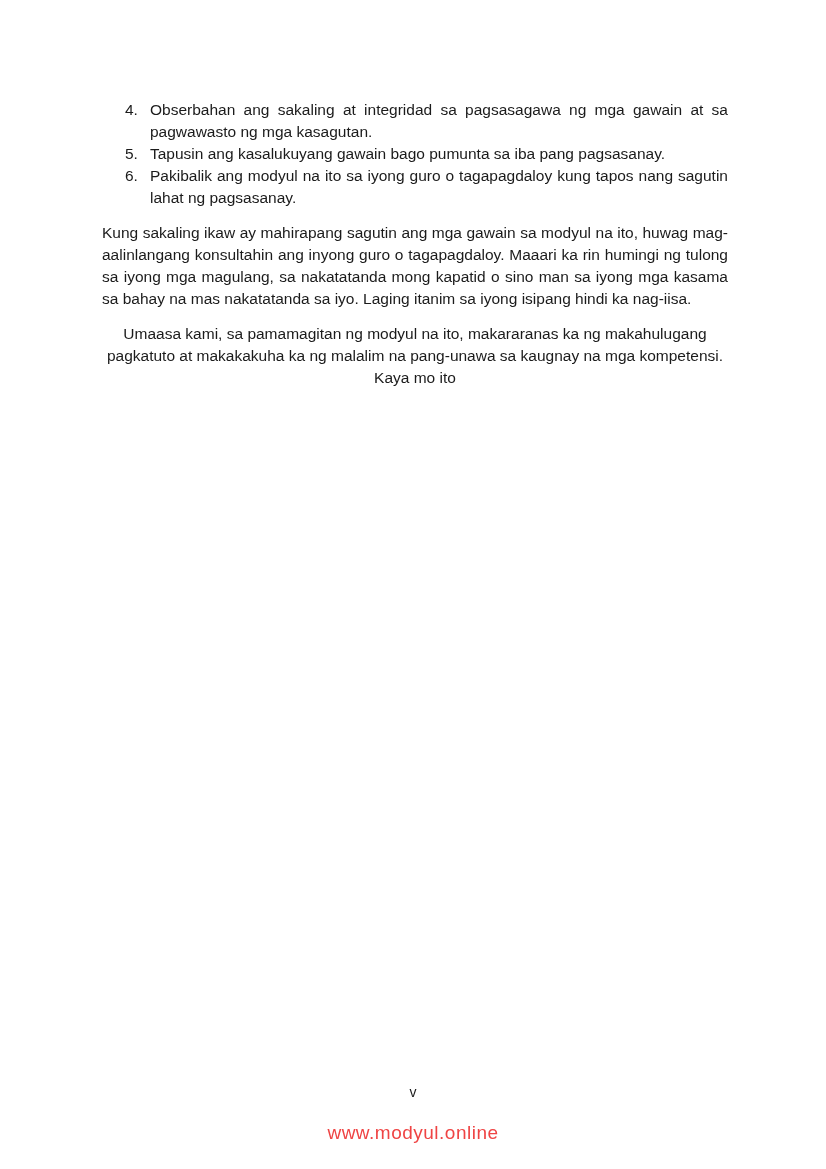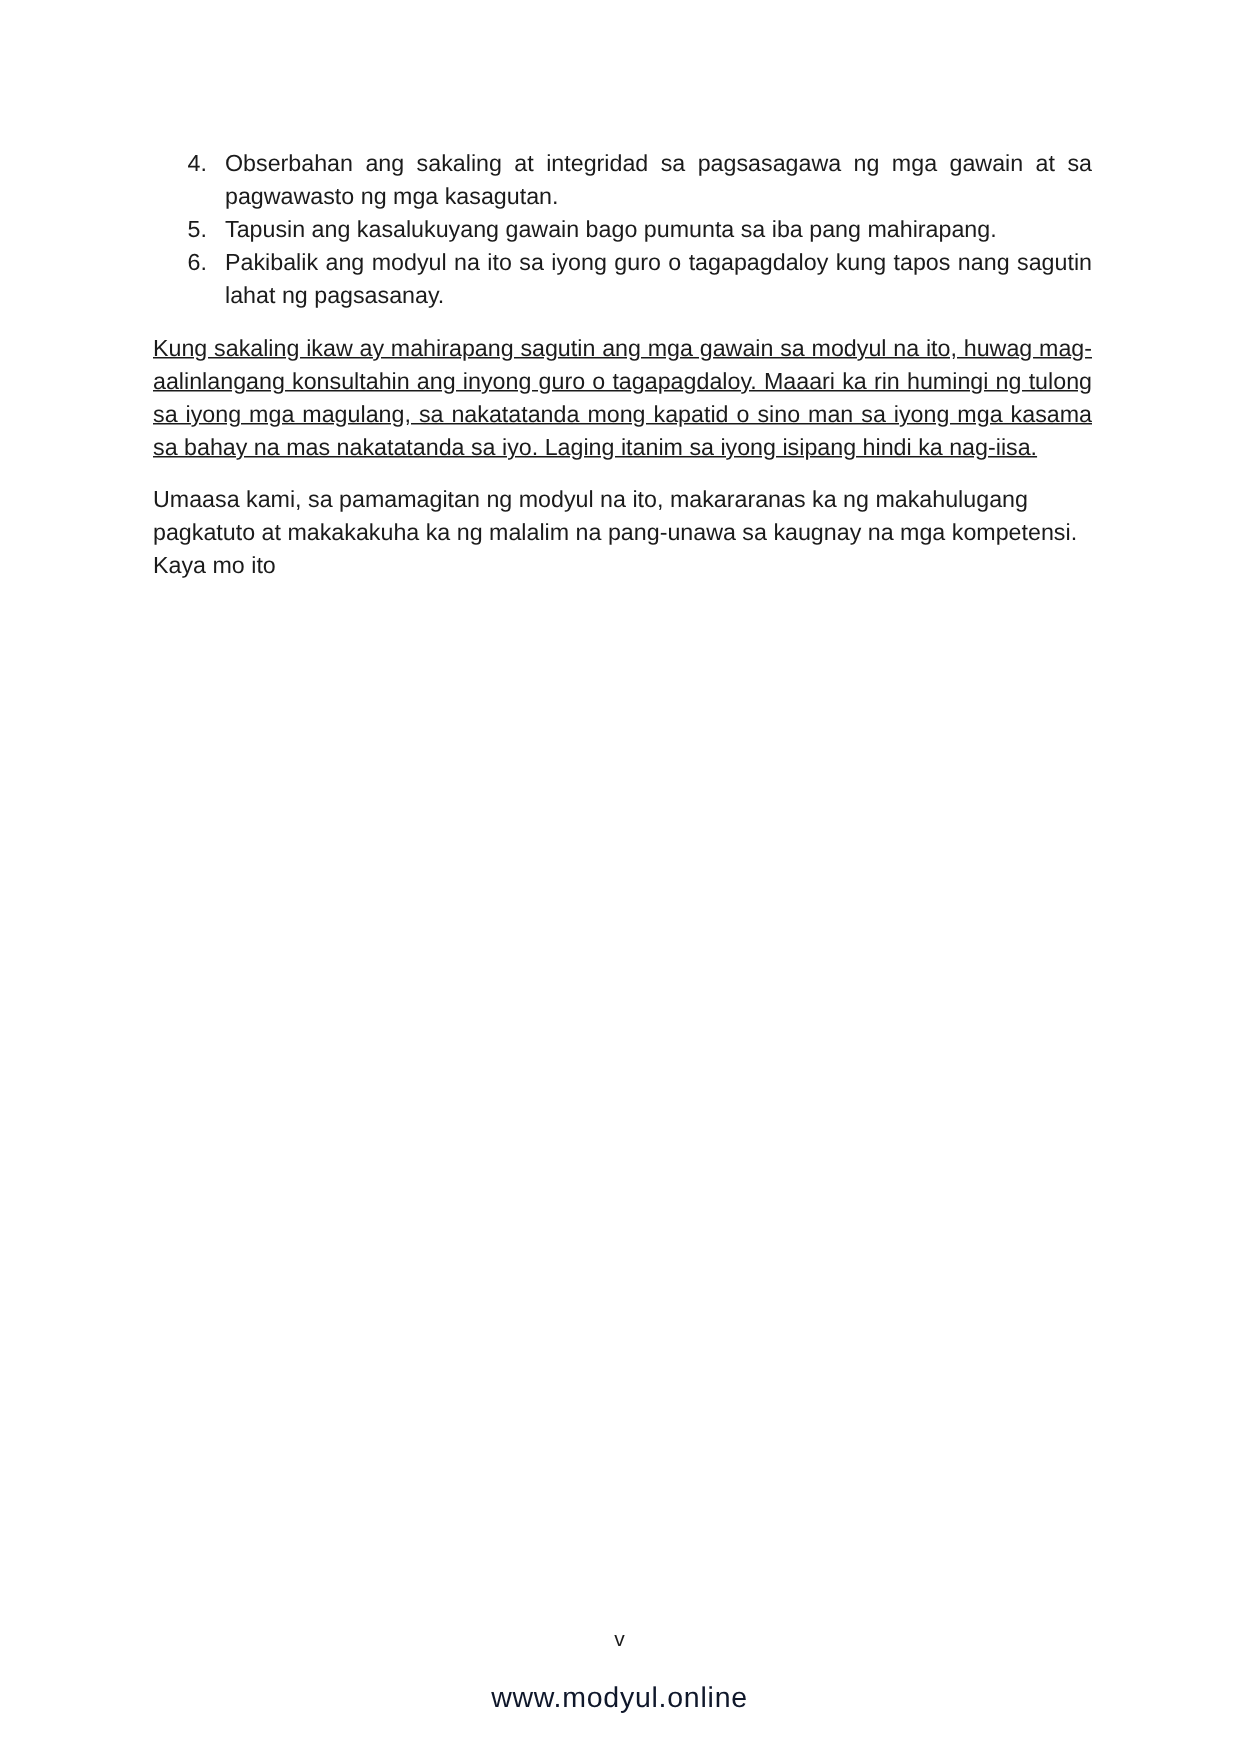--- a/index.html
+++ b/index.html
@@ -36,59 +36,59 @@
     width: 25px;
     flex: 0 0 25px;
   }
   .list-row .txt {
     flex: 1 1 auto;
     text-align: justify;
   }
   .para {
     margin: 13px 0 0 0;
   }
-  .para.justify { text-align: justify; text-decoration: underline; }
-  .para.left { text-align: left; }
+  .para.justify { text-align: justify; }
+  .para.left { text-align: center; }
   .page-number {
     position: absolute;
     left: 0;
     top: 1084px;
     width: 826px;
     text-align: center;
     font-size: 14px;
     line-height: 16px;
     color: #1b1b1b;
   }
   .watermark {
     position: absolute;
     left: 0;
     top: 1121px;
     width: 826px;
     text-align: center;
     font-size: 19px;
     line-height: 24px;
     letter-spacing: 0.5px;
-    color: #0f172a;
+    color: #ef4444;
   }
 </style>
 </head>
 <body>
 
 <div class="page">
 
   <div class="content">
 
     <div class="olist">
       <div class="list-row">
         <span class="num">4.</span>
         <span class="txt">Obserbahan ang sakaling at integridad sa pagsasagawa ng mga gawain at sa pagwawasto ng mga kasagutan.</span>
       </div>
       <div class="list-row">
         <span class="num">5.</span>
-        <span class="txt">Tapusin ang kasalukuyang gawain bago pumunta sa iba pang mahirapang.</span>
+        <span class="txt">Tapusin ang kasalukuyang gawain bago pumunta sa iba pang pagsasanay.</span>
       </div>
       <div class="list-row">
         <span class="num">6.</span>
         <span class="txt">Pakibalik ang modyul na ito sa iyong guro o tagapagdaloy kung tapos nang sagutin lahat ng pagsasanay.</span>
       </div>
     </div>
 
     <p class="para justify">Kung sakaling ikaw ay mahirapang sagutin ang mga gawain sa modyul na ito, huwag mag-aalinlangang konsultahin ang inyong guro o tagapagdaloy. Maaari ka rin humingi ng tulong sa iyong mga magulang, sa nakatatanda mong kapatid o sino man sa iyong mga kasama sa bahay na mas nakatatanda sa iyo. Laging itanim sa iyong isipang hindi ka nag-iisa.</p>
 
     <p class="para left">Umaasa kami, sa pamamagitan ng modyul na ito, makararanas ka ng makahulugang pagkatuto at makakakuha ka ng malalim na pang-unawa sa kaugnay na mga kompetensi. Kaya mo ito</p>

